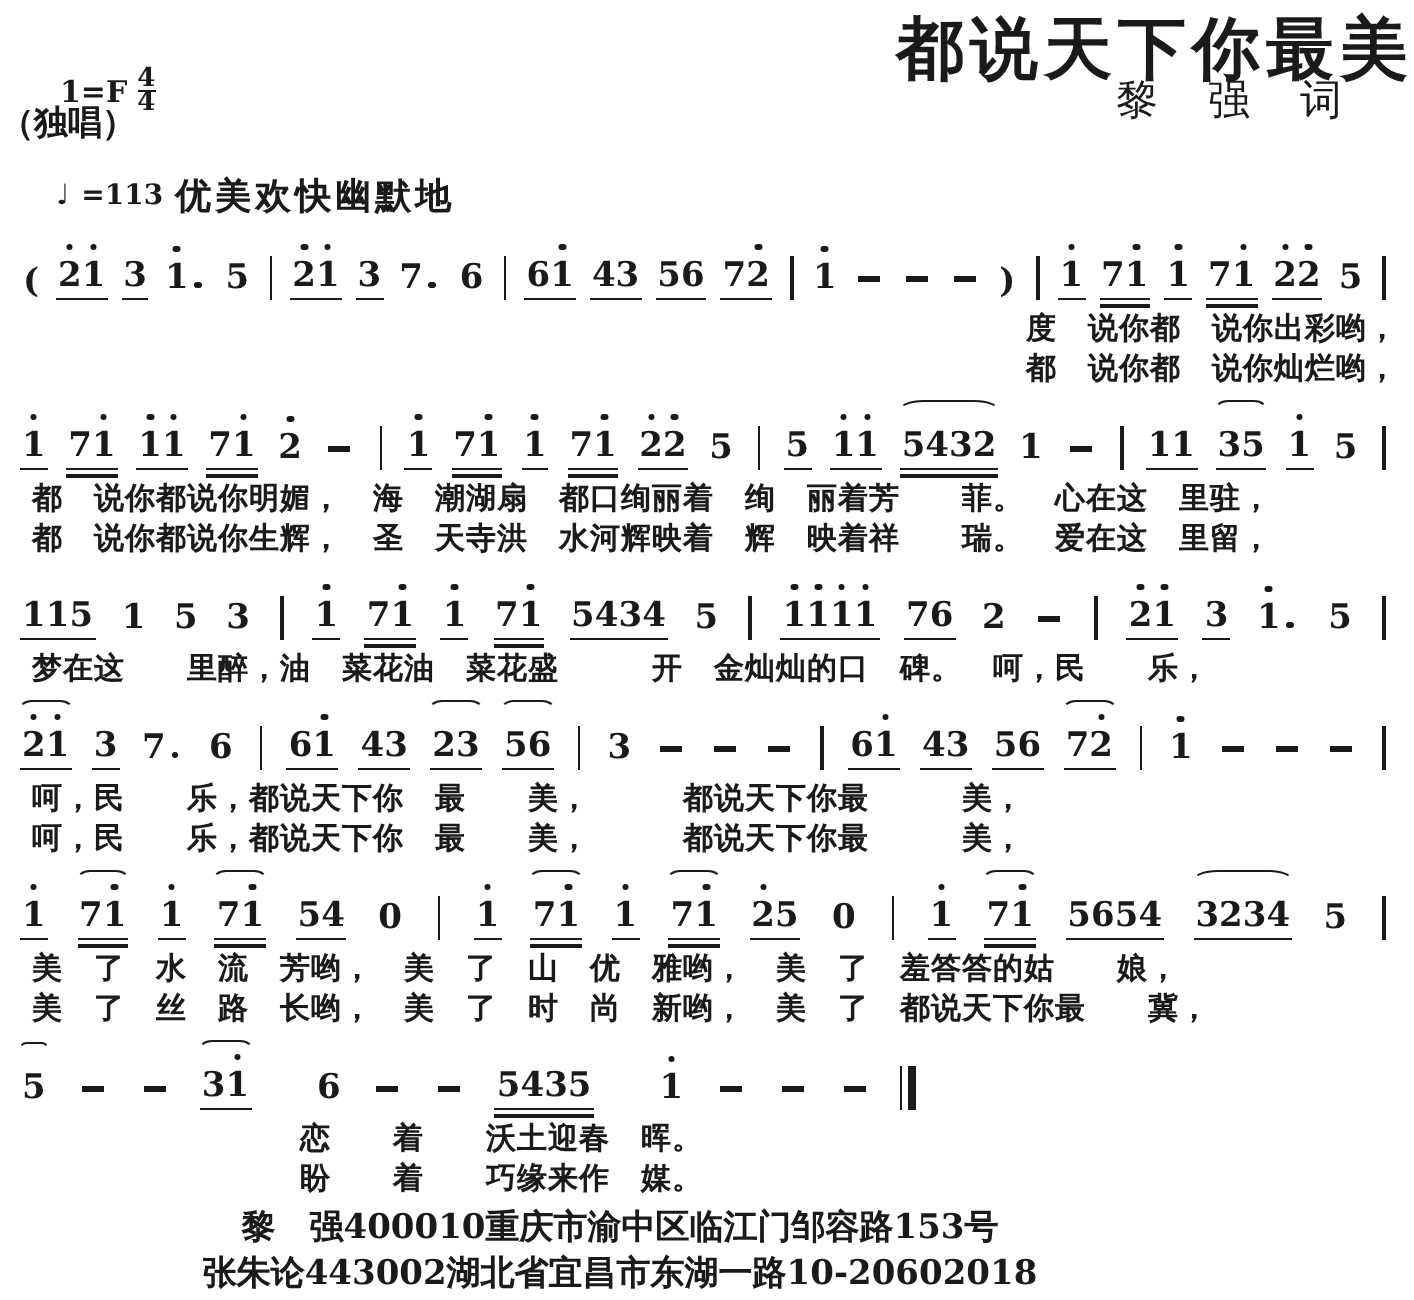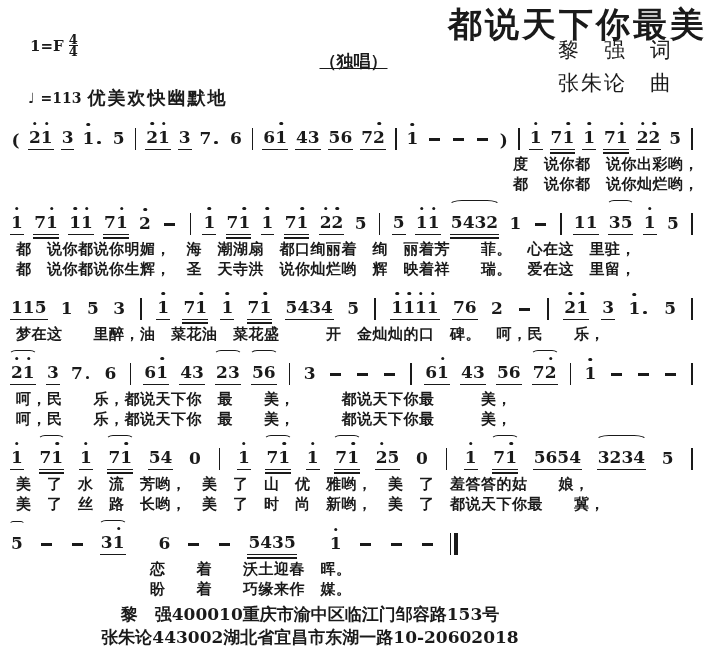--- a/index.html
+++ b/index.html
@@ -4,22 +4,22 @@
 <style>
   html,body{margin:0;padding:0;background:#ffffff;}
   body{width:707px;height:650px;overflow:hidden;color:#1a1a1a;
        font-family:"DejaVu Serif","Liberation Serif",serif;}
   .page{position:relative;width:707px;height:650px;background:#fff;}
 
   
   .header{position:relative;height:112px;}
   .title{position:absolute;left:0;right:0;top:2px;text-align:right;
          font-size:34px;font-weight:900;letter-spacing:3px;}
-  .subtitle{position:absolute;left:0;right:0;top:50px;text-align:center;
-            font-size:17px;font-weight:bold;text-decoration:underline;}
+  .subtitle{position:absolute;left:0;right:0;top:50px;
+            font-size:17px;font-weight:bold;}
   .keytime{position:absolute;left:30px;top:34px;font-size:15px;font-weight:bold;
            display:flex;align-items:center;gap:5px;text-align:right;}
   .frac{display:inline-flex;flex-direction:column;align-items:center;font-size:13px;
         line-height:11px;font-weight:bold;}
   .frac span+span{border-top:1px solid #1a1a1a;}
   .credits{position:absolute;right:34px;top:34px;text-align:right;
            font-size:21px;font-weight:normal;line-height:33px;letter-spacing:2px;}
   .tempo{position:absolute;left:28px;top:86px;font-size:14px;font-weight:bold;
          display:flex;align-items:center;gap:6px;}
   .tempo .mood{font-size:18px;letter-spacing:2px;font-family:Liberation Mono, monospace;}
@@ -66,21 +66,20 @@
     <div class="subtitle">（独唱）</div>
     <div class="keytime">
       <span>1=F</span>
       <span class="frac">
         <span>4</span>
         <span>4</span>
       </span>
     </div>
     <div class="credits">
       <div>黎　强　词</div>
-      <div>张朱论　曲</div>
     </div>
     <div class="tempo">
       <span>♩</span>
         <span>=113</span>
       <span class="mood">优美欢快幽默地</span>
     </div>
   </div>
 
   <div id="score">
       <div class="system">
@@ -251,21 +250,21 @@
           </span>
           <span class="cell u1">
             <span class="tok"><span class="odot"></span><span class="ch">1</span></span>
           </span>
           <span class="cell">
             <span class="tok"><span class="ch">5</span></span>
           </span>
           <span class="bar"></span>
         </div>
         <div class="lyr">都　说你都说你明媚，　海　潮湖扇　都口绚丽着　绚　丽着芳　　菲。　心在这　里驻，</div>
-        <div class="lyr">都　说你都说你生辉，　圣　天寺洪　说你灿烂哟　辉　映着祥　　瑞。　爱在这　里留，</div>
+        <div class="lyr">都　说你都说你生辉，　圣　天寺洪　水河辉映着　辉　映着祥　　瑞。　爱在这　里留，</div>
       </div>
       <div class="system">
         <div class="mline">
           <span class="cell u1">
             <span class="tok"><span class="ch">1</span></span>
             <span class="tok"><span class="ch">1</span></span>
             <span class="tok"><span class="ch">5</span></span>
           </span>
           <span class="cell">
             <span class="tok"><span class="ch">1</span></span>

